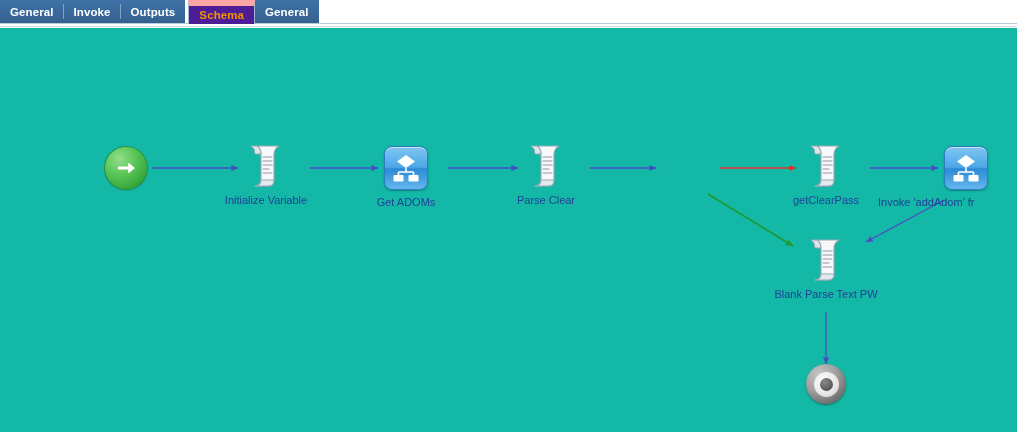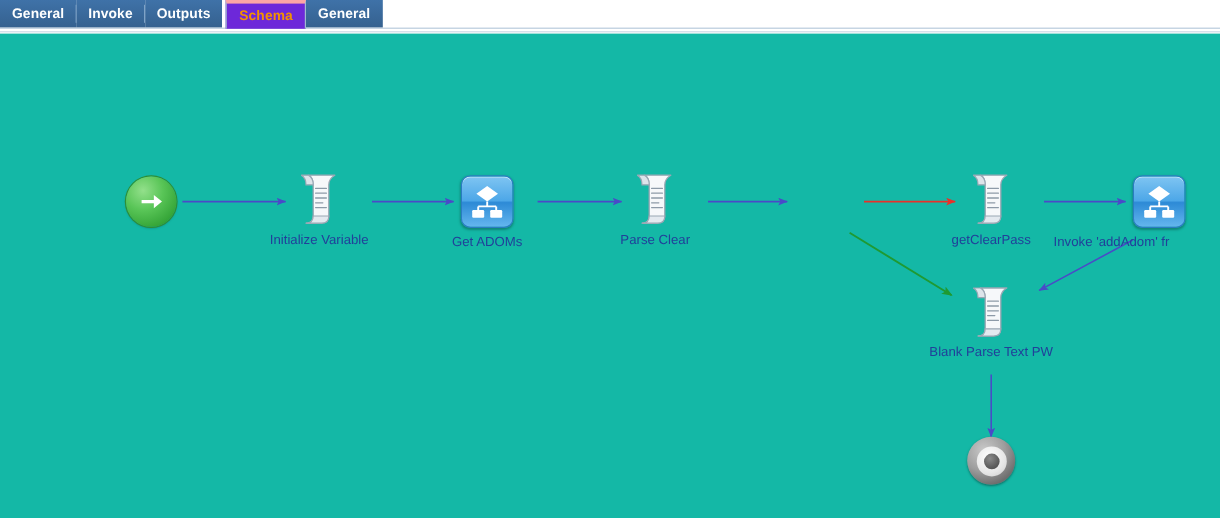--- a/index.html
+++ b/index.html
@@ -48,25 +48,25 @@
     cursor: pointer;
   }
   .tab.sep-after::after {
     content: "";
     position: absolute;
     right: 0; top: 4px;
     width: 1px; height: 15px;
     background: #7fa3c7;
   }
   .tab.active {
-    background: #6d28d9;
+    background: #4c1d95;
     color: #f39200;
     border-left: 1px solid #9fb8d0;
     border-right: 1px solid #9fb8d0;
-    border-top: 3px solid #fca5a5;
+    border-top: 6px solid #fca5a5;
     height: 24px;
     z-index: 5;
   }
   .tab-gap {
     width: 3px;
     background: transparent;
   }
   .tabs-underline {
     position: absolute;
     left: 0;

